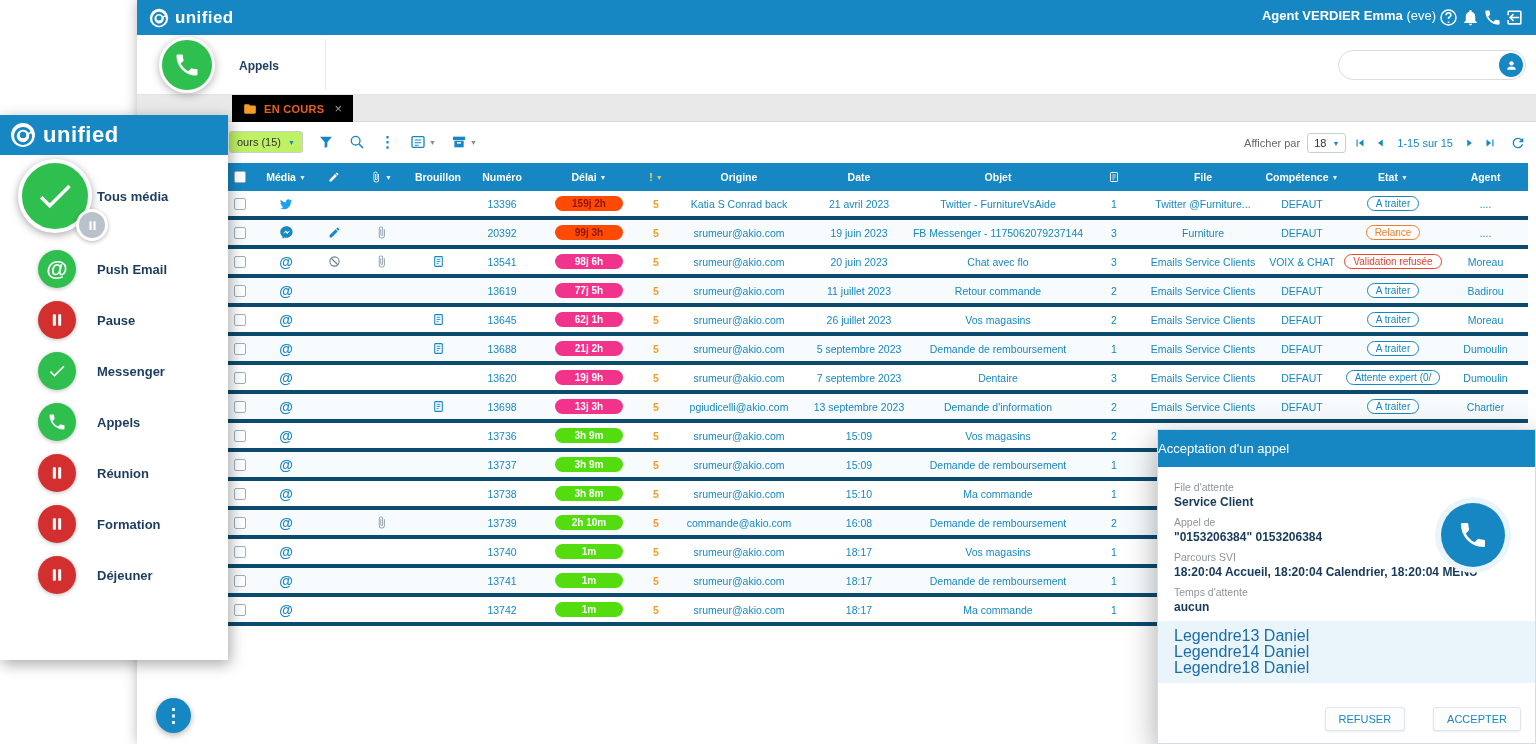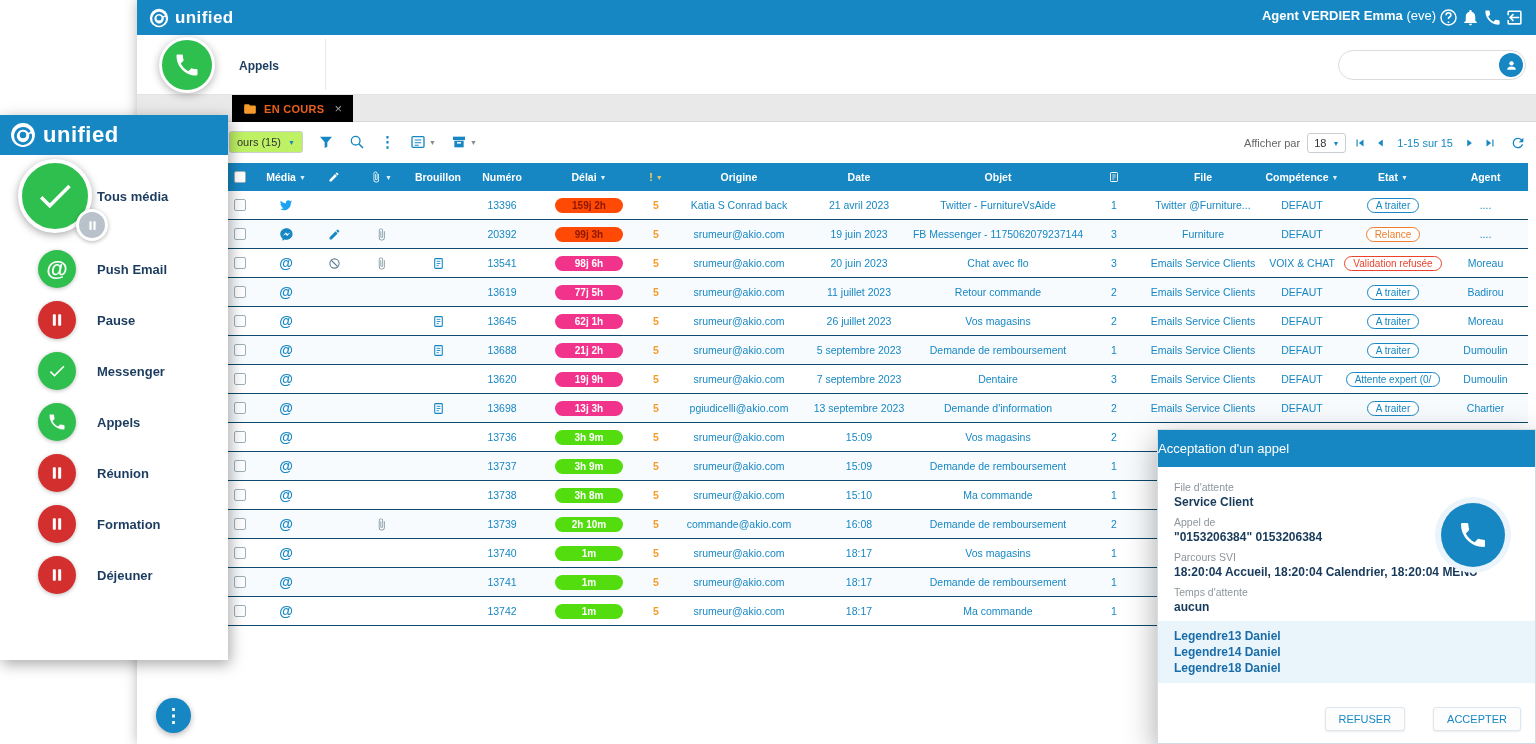--- a/index.html
+++ b/index.html
@@ -49,21 +49,21 @@
   .refresh{margin-left:6px}
 
   
   .table{position:absolute;left:88px;top:163px;right:8px}
   .thead,.trow{display:grid;grid-template-columns:30px 62px 34px 60px 54px 74px 100px 34px 132px 108px 170px 62px 116px 82px 100px minmax(0,1fr)}
   .thead{height:28px;background:#1787c3}
   .th{display:flex;align-items:center;justify-content:center;color:#fff;font-size:10.5px;font-weight:bold;gap:3px;white-space:nowrap;overflow:hidden;cursor:pointer}
   .th.prio-h{color:#ffd257}
   .hcaret{font-size:7px;opacity:.85}
   .hic{width:12px;height:12px;color:#fff}
-  .trow{height:29px;border-bottom:1px solid #0c4a6e;background:#fff;cursor:pointer}
+  .trow{height:29px;border-bottom:4px solid #0c4a6e;background:#fff;cursor:pointer}
   .trow.alt{background:#f7fbfe}
   .td{display:flex;align-items:center;justify-content:center;font-size:10.5px;color:#1787c3;white-space:nowrap;overflow:hidden;padding:0 2px}
   .cbx{width:12px;height:12px;border:1px solid #9db0bc;border-radius:2px;background:#fff;display:inline-block;cursor:pointer}
   .at-glyph{font-weight:bold;font-size:14px;color:#1787c3;line-height:1}
   .m-tw{width:14px;height:14px;color:#1da1f2}
   .m-ms{width:15px;height:15px;color:#1787c3}
   .ri{width:13px;height:13px}
   .ri-pencil{color:#1787c3}
   .ri-block{color:#64808f}
   .ri-clip{color:#7d93a0}
@@ -100,21 +100,21 @@
 
   
   #modal{position:absolute;left:1157px;top:429px;width:379px;height:315px;background:#fff;z-index:40;border:1px solid #d3dde4;box-shadow:0 10px 30px rgba(0,0,0,.35)}
   .modal-header{height:37px;background:#1787c3;color:#fff;font-size:13px;font-weight:normal;display:flex;align-items:center;}
   .modal-body{position:relative;padding:14px 16px 0}
   .mf-label{font-size:10.5px;color:#8d959b;margin-bottom:2px}
   .mf-value{font-size:12px;font-weight:bold;color:#17395a;margin-bottom:7px;white-space:nowrap;overflow:hidden}
   .modal-phone{position:absolute;right:30px;top:36px;width:64px;height:64px;border-radius:50%;background:#1787c3;display:flex;align-items:center;justify-content:center;color:#fff;box-shadow:0 0 0 6px #eaf4fa}
   .modal-phone .i{width:32px;height:32px}
   .agent-list{margin:3px -16px 0;background:#e9f4fb;padding:7px 16px}
-  .agent-line{font-size:12px;font-weight:bold;color:#1a6da8;line-height:16px;cursor:pointer}
+  .agent-line{font-size:16px;font-weight:normal;color:#1a6da8;line-height:16px;cursor:pointer}
   .modal-footer{position:absolute;right:14px;bottom:12px;display:flex;gap:28px}
   .mbtn{background:#fdfdfd;border:1px solid #dde6ec;border-radius:3px;color:#1787c3;font-size:11px;padding:5px 13px;cursor:pointer;font-family:"Liberation Sans",sans-serif;box-shadow:0 1px 2px rgba(0,0,0,.08)}
 </style>
 </head>
 <body>
 
 <div id="stage">
 
   <div id="main-window">
     <div class="topbar">

